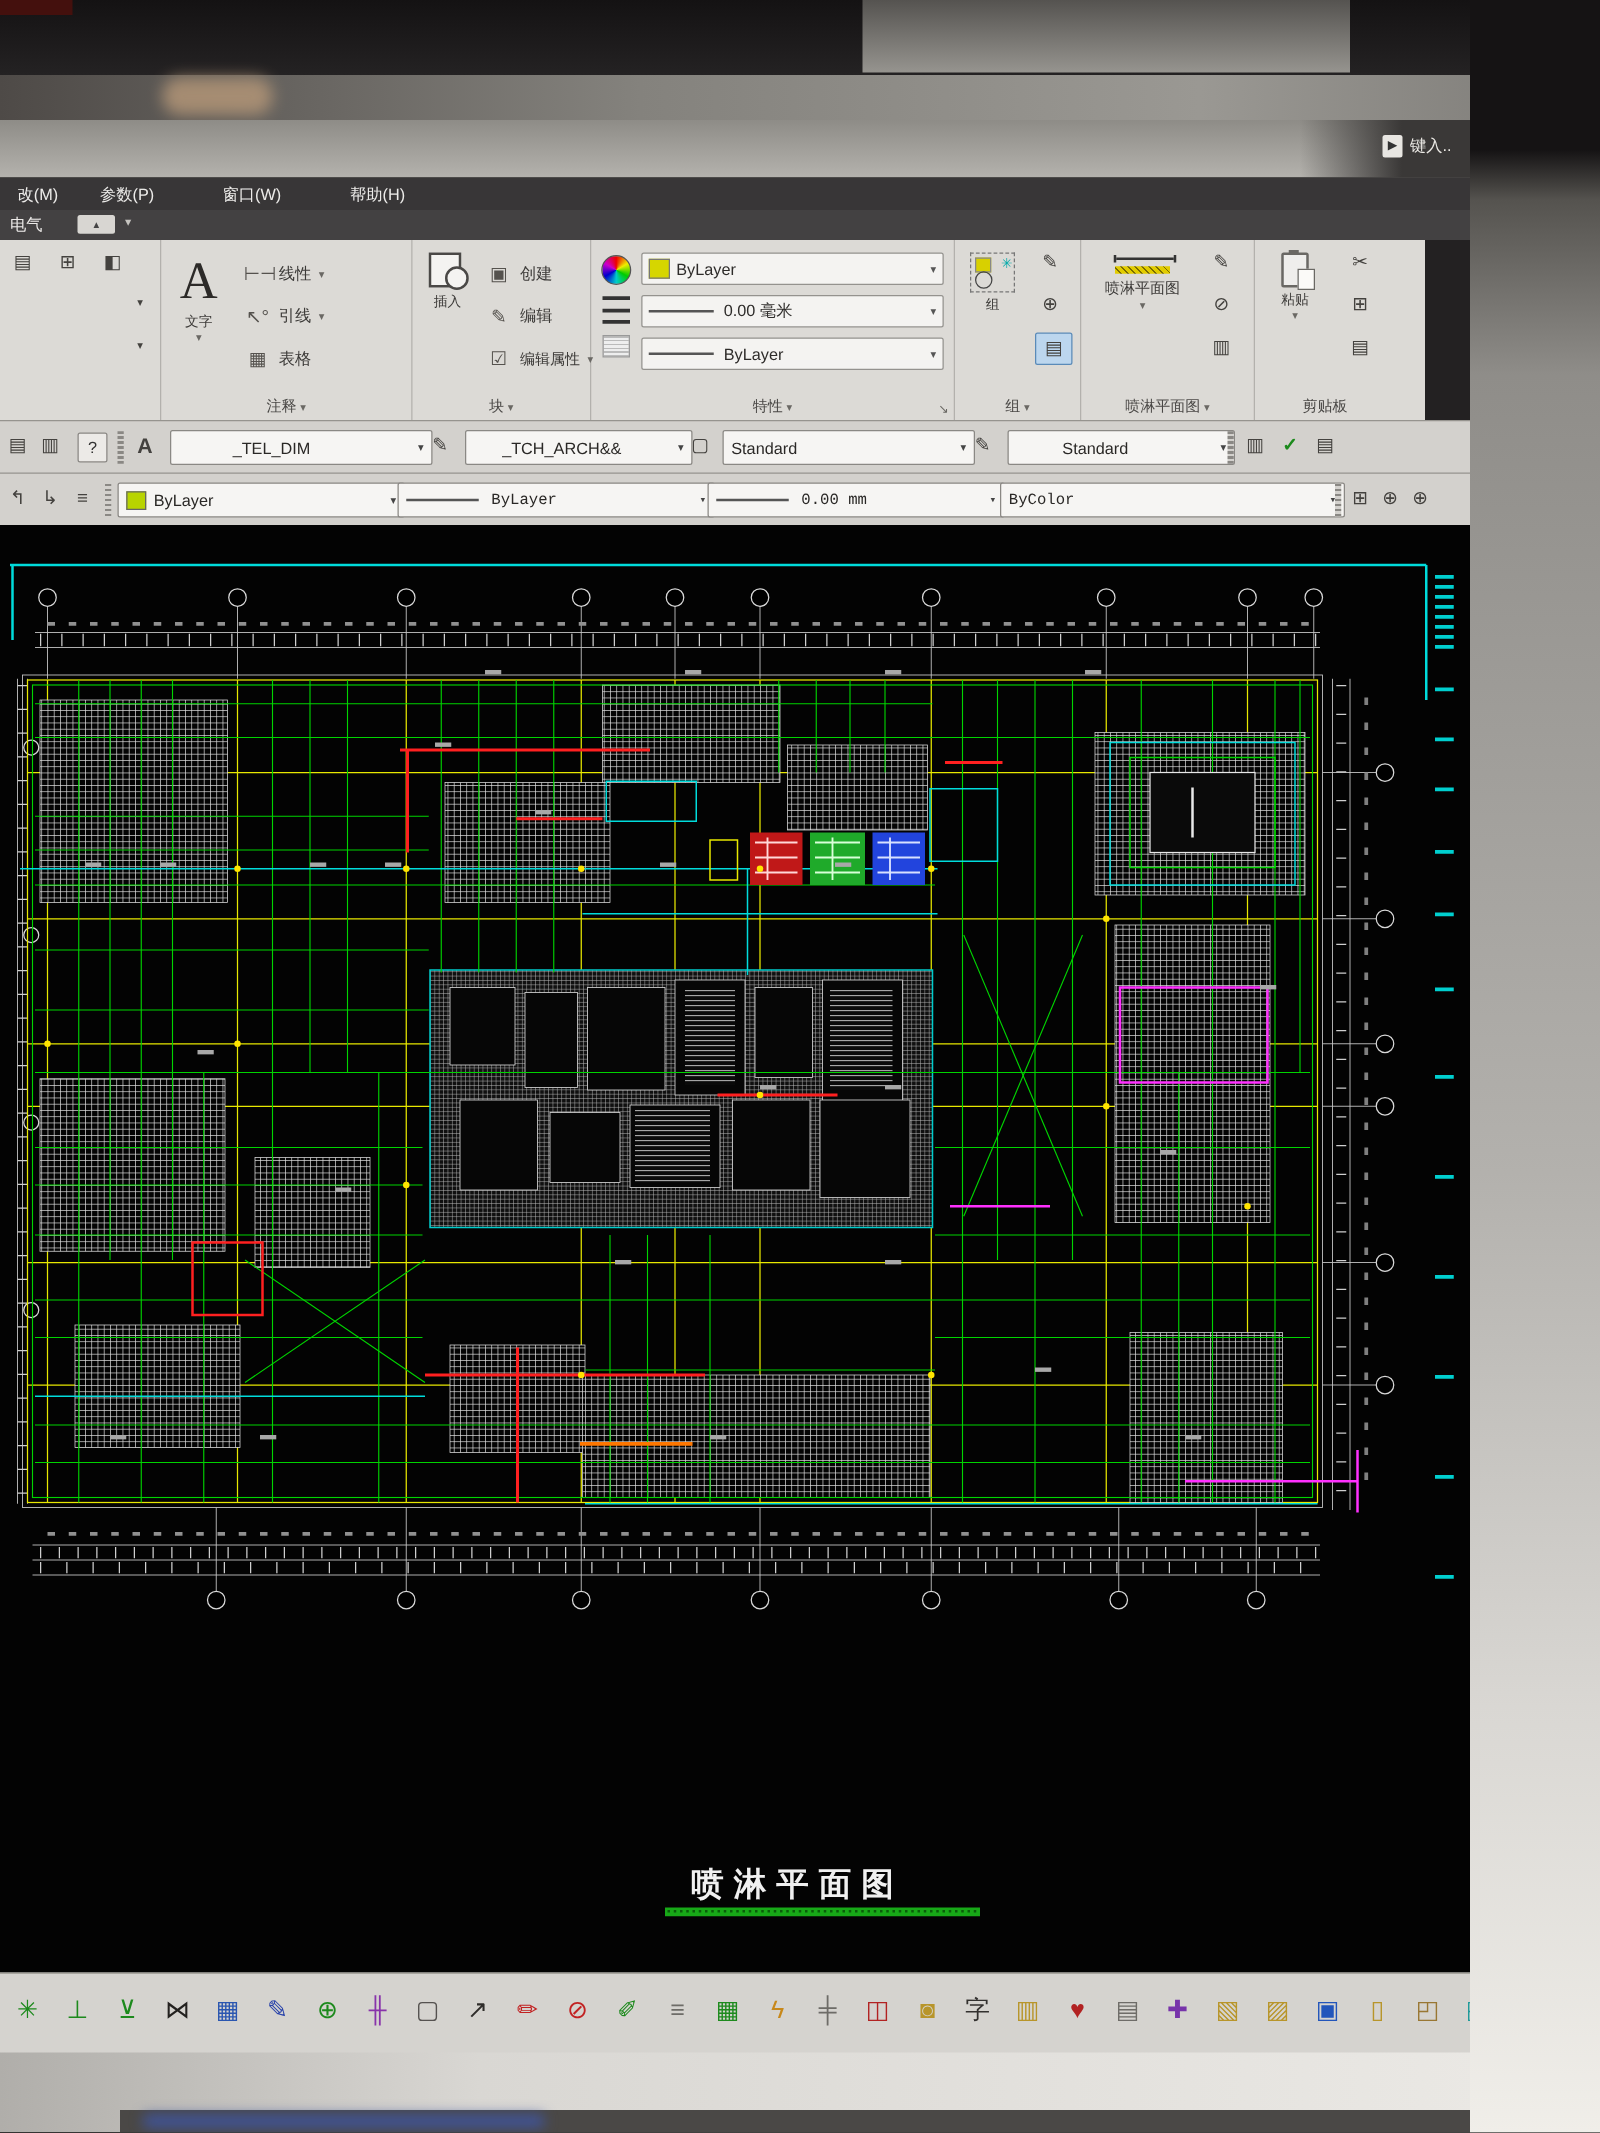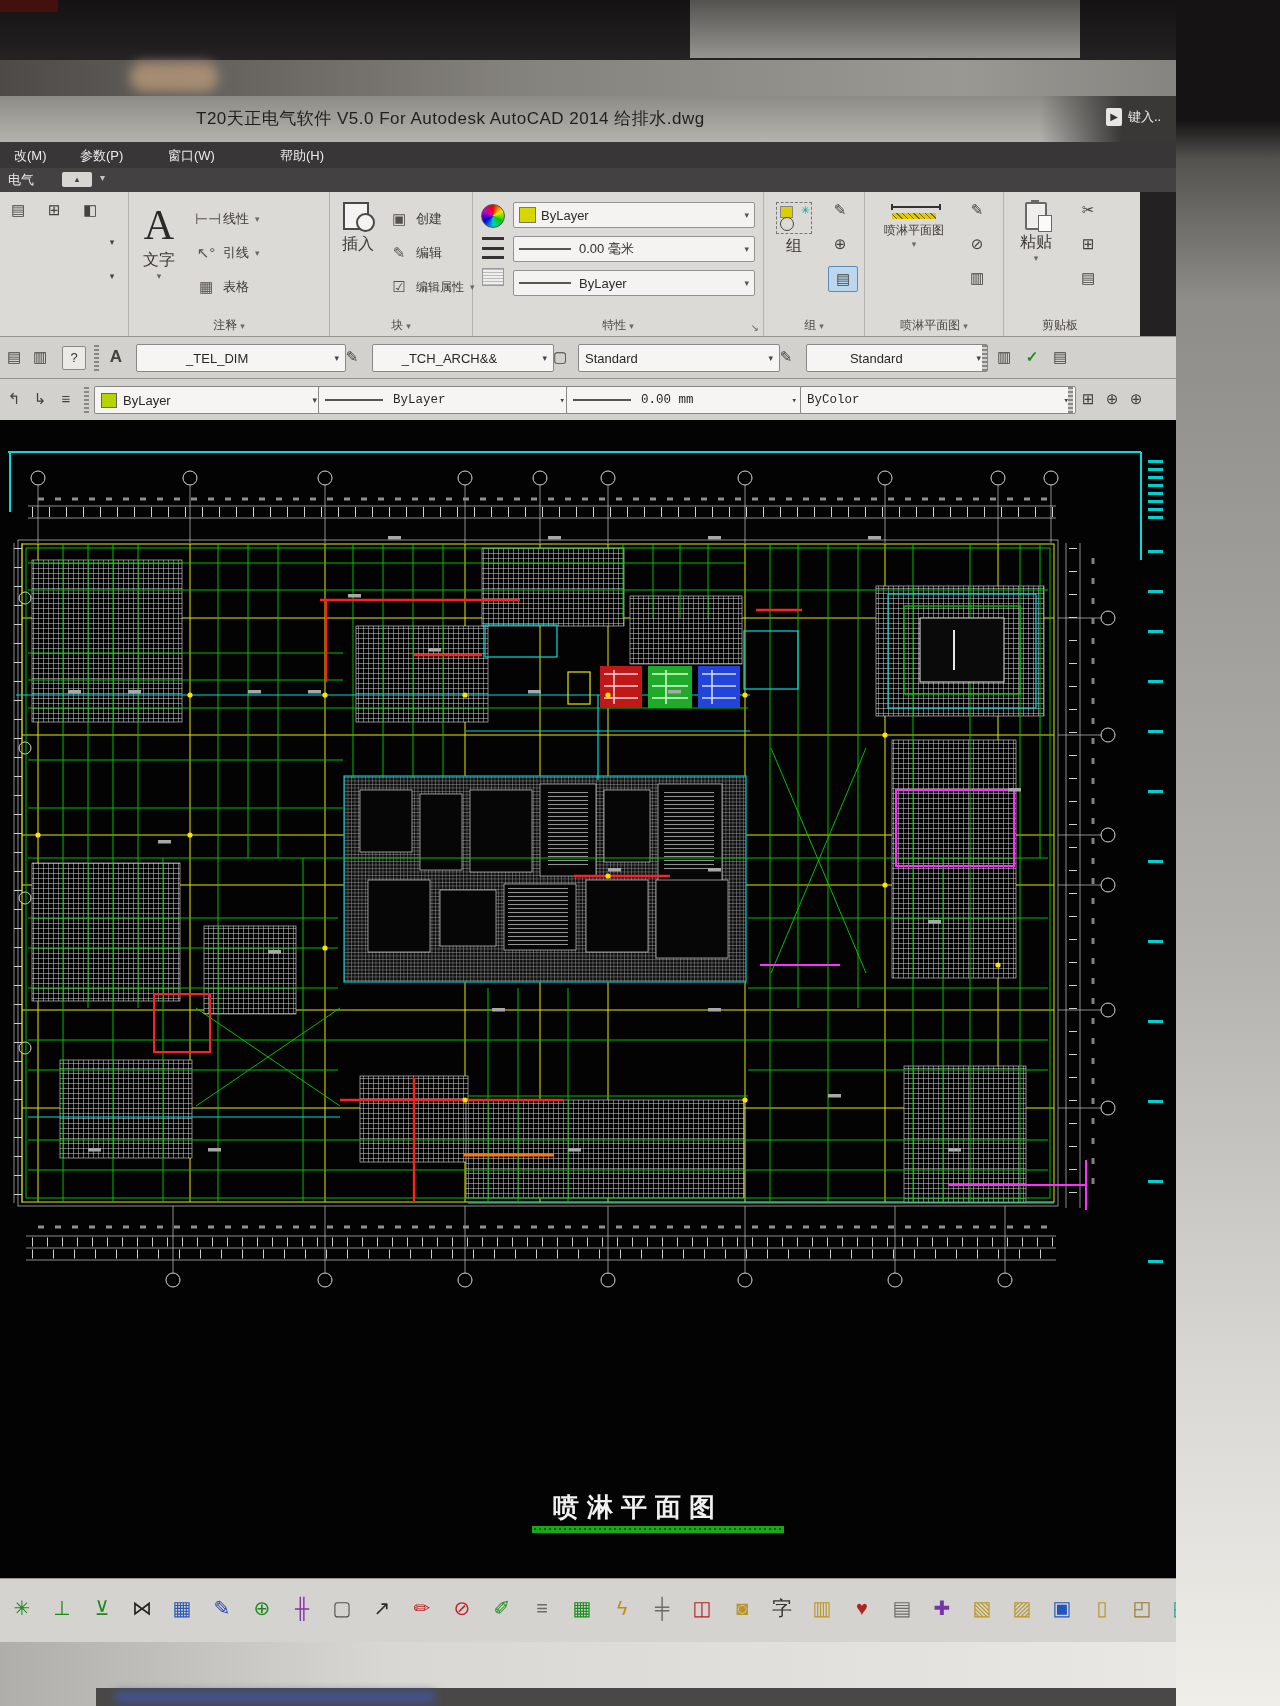--- a/index.html
+++ b/index.html
@@ -38,21 +38,21 @@
 
   
   #ribbon{left:0;top:192px;width:1140px;height:144px;background:#dcdad6;border-bottom:1px solid #a09e9a;display:flex;}
   #ribbon-edge{left:1140px;top:192px;width:36px;height:228px;background:#232122;}
   .rpanel{position:relative;height:144px;border-right:1px solid #b3b1ad;flex:none;}
   .rlabel{position:absolute;bottom:2px;left:0;width:100%;text-align:center;color:#4a4846;font-size:12px;}
   .rlabel .la{font-size:9px;color:#6a6864;margin-left:3px;}
   .launcher{position:absolute;right:4px;bottom:3px;color:#6a6864;font-size:10px;}
   .rbig{position:absolute;top:10px;display:flex;flex-direction:column;align-items:center;width:56px;cursor:default;}
   .rbig .bglyph{font-size:42px;line-height:46px;color:#2c2a28;font-family:"Liberation Serif",serif;}
-  .rbig .blabel{font-size:16px;color:#3c3a38;margin-top:2px;}
+  .rbig .blabel{font-size:11px;color:#3c3a38;margin-top:2px;}
   .rbig .barrow{font-size:9px;color:#6a6864;}
   .rrow{position:absolute;left:66px;height:30px;display:flex;align-items:center;gap:6px;color:#3c3a38;font-size:13px;white-space:nowrap;}
   .rrow .rglyph{font-size:15px;color:#55524e;width:22px;text-align:center;}
   .rrow .rarrow{font-size:9px;color:#6a6864;}
   .mini-col{position:absolute;left:8px;top:12px;display:flex;flex-direction:column;gap:9px;align-items:center;}
   .colorwheel{width:22px;height:22px;border-radius:50%;border:1px solid #555;
     background:conic-gradient(#e00,#ee0,#0c0,#0cc,#00c,#c0c,#e00);}
   .lines3{width:22px;height:16px;border-top:3px solid #333;border-bottom:3px solid #333;background:linear-gradient(#333,#333) center/100% 3px no-repeat;}
   .hatchsq{width:20px;height:16px;background:repeating-linear-gradient(0deg,#bbb 0 1px,#eee 1px 3px);border:1px solid #999;}
   .rcombo{position:absolute;left:40px;width:230px;height:24px;background:#f4f3f1;border:1px solid #94928e;border-radius:2px;
@@ -111,32 +111,31 @@
 
   <div id="photo-top" class="abs">
     <div id="corner-red" class="abs"></div>
     <div id="glare" class="abs"></div>
   </div>
   <div id="strip2" class="abs">
   </div>
   <div id="tanblob" class="abs"></div>
 
   <div id="titlebar" class="abs">
-    <div class="t">T20天正电气软件 V5.0 For Autodesk AutoCAD 2014   给排水.dwg</div>
     <div id="title-dark"></div>
     <div id="infocenter">
       <span class="play">▶</span>
       <span class="hint">键入..</span>
     </div>
   </div>
 
   <div id="menubar" class="abs">
     <span style="left:14px">改(M)</span>
     <span style="left:80px">参数(P)</span>
-    <span style="left:168px">窗口(W)</span>
+    <span style="left:178px">窗口(W)</span>
     <span style="left:280px">帮助(H)</span>
   </div>
 
   <div id="tabrow" class="abs">
     <span class="tab">电气</span>
     <span class="panelbtn">▴</span>
     <span class="dd">▾</span>
   </div>
 
   <div id="ribbon" class="abs">

